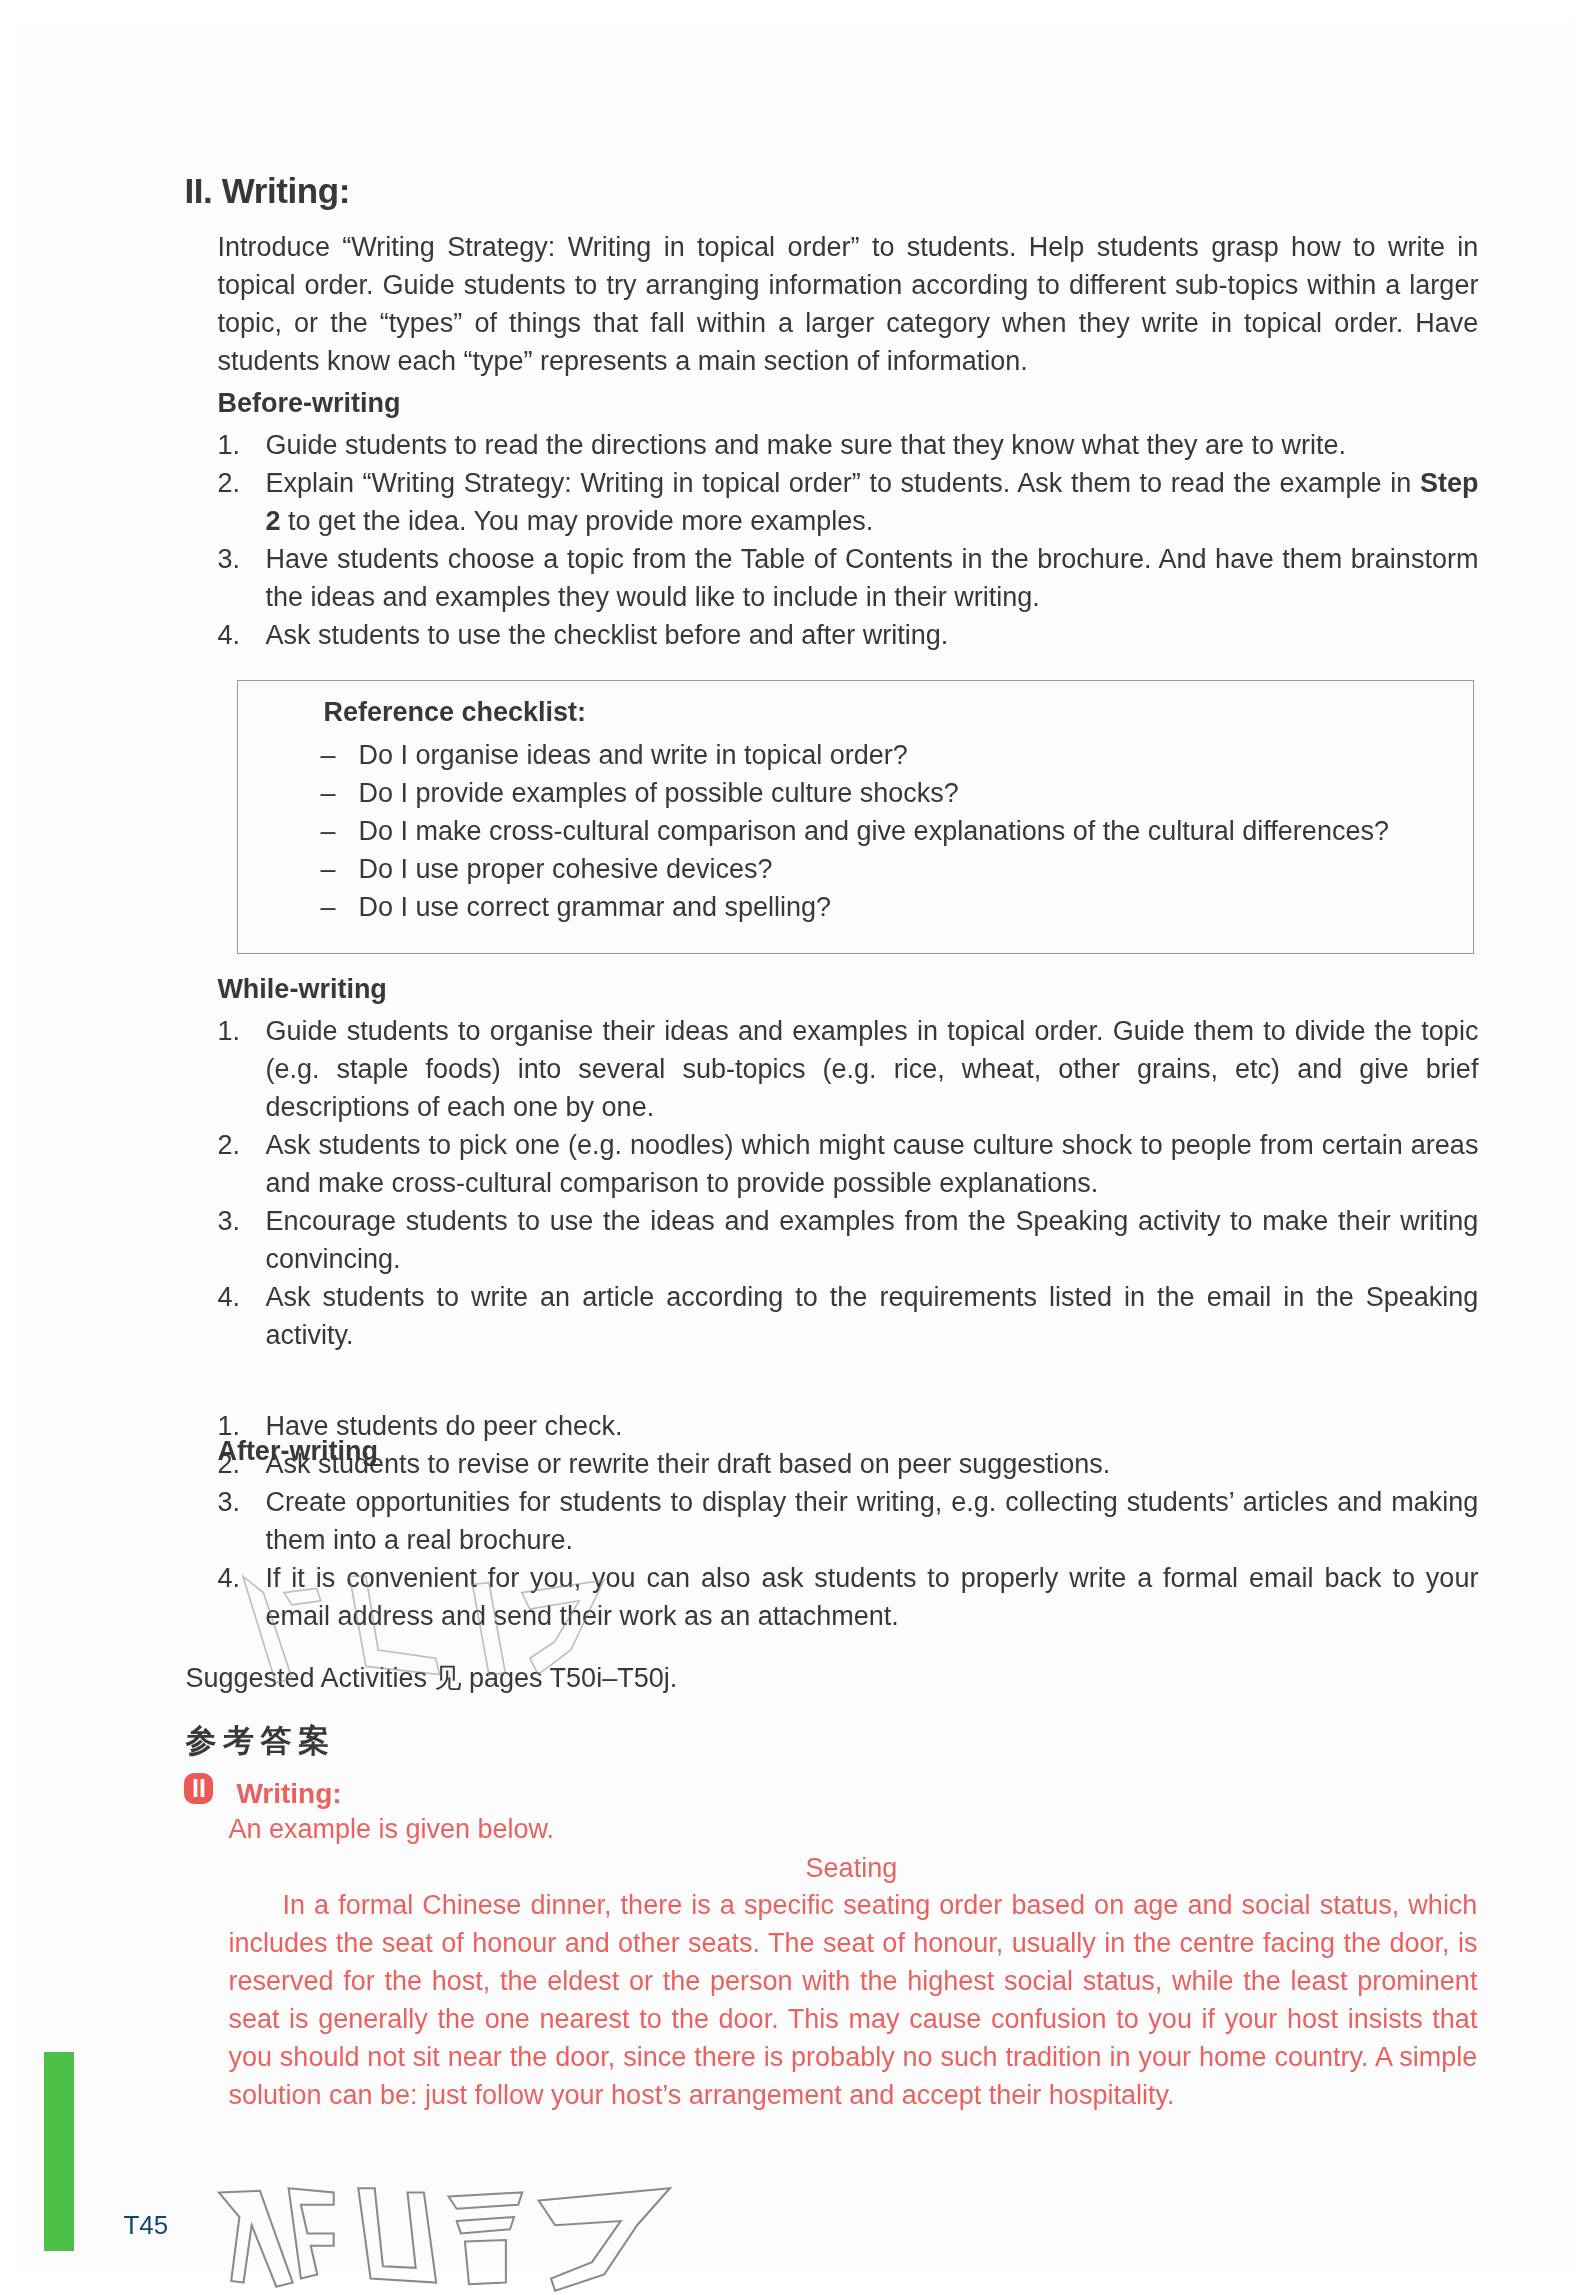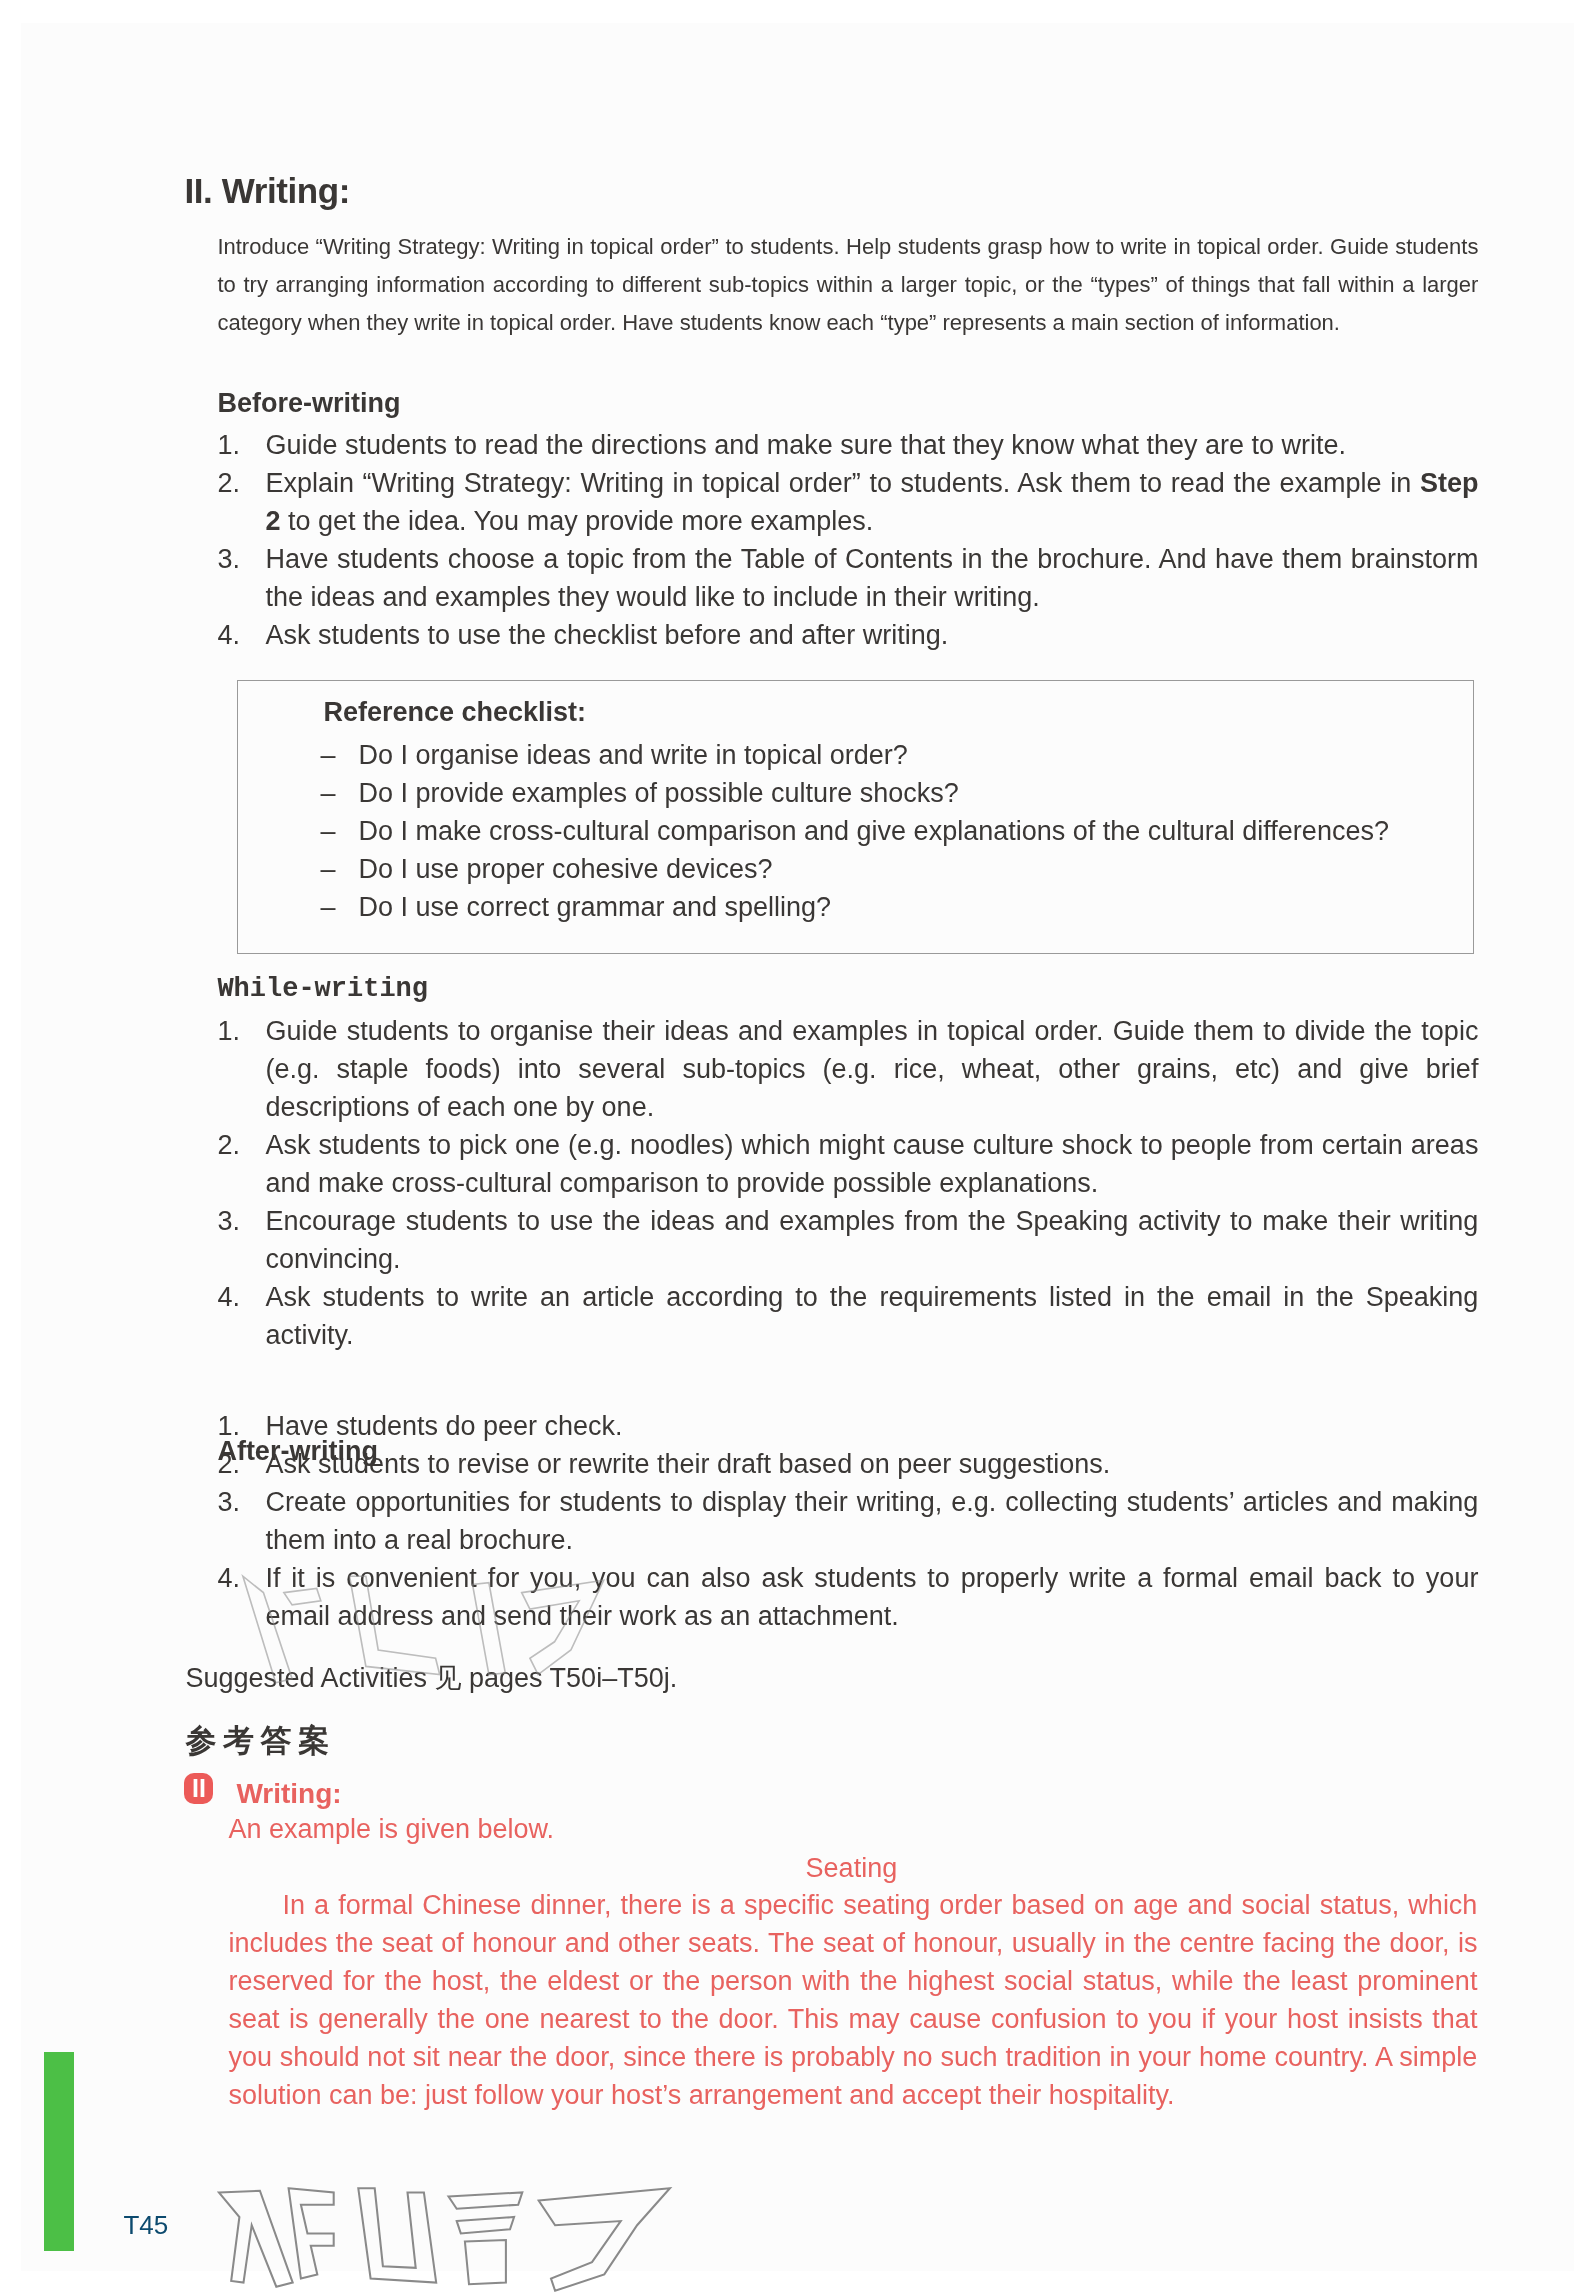--- a/index.html
+++ b/index.html
@@ -19,21 +19,21 @@
   .content {
     position: absolute; left: 0; top: 0; width: 100%; height: 100%;
   }
   .h-section {
     position: absolute; left: 163px; top: 148px;
     font-size: 35px; font-weight: bold; color: #3a3735; margin: 0;
     letter-spacing: -0.4px;
   }
   .para {
     position: absolute; left: 196px; width: 1261px;
-    font-size: 22px; line-height: 38px;
+    font-size: 27px; line-height: 38px;
     text-align: justify; margin: 0;
   }
   .sub-h {
     position: absolute; left: 196px;
     font-size: 27px; font-weight: bold; margin: 0;
   }
   ol.steps {
     position: absolute; left: 196px; width: 1261px;
     margin: 0; padding: 0; list-style: none;
     font-size: 27px; line-height: 38px;
@@ -148,21 +148,21 @@
     <div class="ctitle">Reference checklist:</div>
     <ul>
       <li><span class="dash">–</span><span>Do I organise ideas and write in topical order?</span></li>
       <li><span class="dash">–</span><span>Do I provide examples of possible culture shocks?</span></li>
       <li><span class="dash">–</span><span>Do I make cross-cultural comparison and give explanations of the cultural differences?</span></li>
       <li><span class="dash">–</span><span>Do I use proper cohesive devices?</span></li>
       <li><span class="dash">–</span><span>Do I use correct grammar and spelling?</span></li>
     </ul>
   </div>
 
-  <h3 class="sub-h" style="top:951px;font-family:Liberation Mono, monospace;">While-writing</h3>
+  <h3 class="sub-h" style="top:951px;">While-writing</h3>
 
   <ol class="steps" style="top:989px;">
     <li>
       <span class="num">1.</span>
       <span>Guide students to organise their ideas and examples in topical order. Guide them to divide the topic (e.g. staple foods) into several sub-topics (e.g. rice, wheat, other grains, etc) and give brief descriptions of each one by one.</span>
     </li>
     <li>
       <span class="num">2.</span>
       <span>Ask students to pick one (e.g. noodles) which might cause culture shock to people from certain areas and make cross-cultural comparison to provide possible explanations.</span>
     </li>

